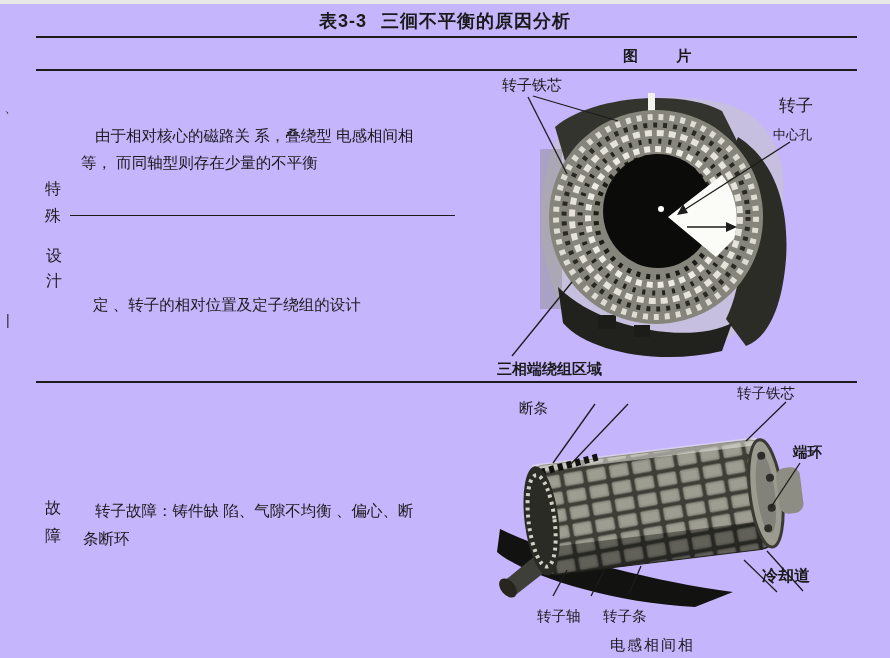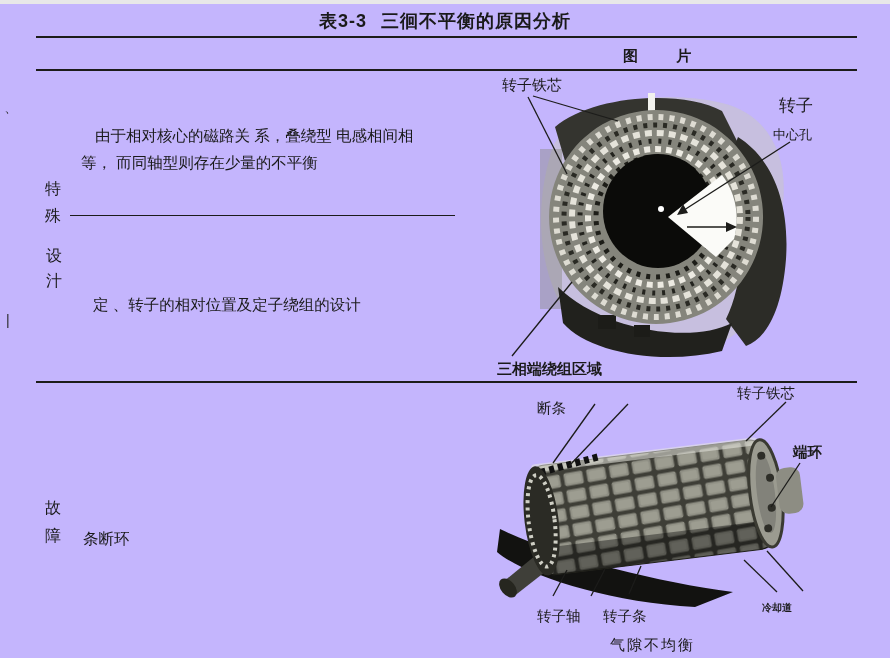--- a/index.html
+++ b/index.html
@@ -48,20 +48,21 @@
   <div class="abs cat" style="left:45px;top:203px;">殊</div>
   <div class="abs cat" style="left:46px;top:243px;">设</div>
   <div class="abs cat" style="left:46px;top:268px;">汁</div>
 
   <div class="abs body-text" style="left:95px;top:118px;">由于相对核心的磁路关 系，叠绕型 电感相间相</div>
   <div class="abs body-text" style="left:93px;top:287px;">定 、转子的相对位置及定子绕组的设计</div>
   <div class="abs body-text" style="left:81px;top:145px;">等， 而同轴型则存在少量的不平衡</div>
 
   <div class="abs cat" style="left:45px;top:495px;">故</div>
   <div class="abs cat" style="left:45px;top:523px;">障</div>
+  <div class="abs body-text" style="left:95px;top:493px;">转子故障：铸件缺 陷、气隙不均衡 、偏心、断</div>
   <div class="abs body-text" style="left:83px;top:521px;">条断环</div>
 
   <svg class="abs" style="left:540px;top:85px;" width="252" height="275" viewBox="0 0 252 275">
 
     <path d="M14,55 C44,10 120,0 182,14 C232,26 250,72 242,122 C252,182 222,242 162,262 C100,278 40,258 18,210 C-6,160 -2,100 14,55 Z" fill="#cac9c2" opacity="0.5"></path>
     <rect x="0" y="60" width="22" height="160" fill="#8a8a82" opacity="0.45"></rect>
 
     <path d="M15,38 C52,6 142,0 182,22 L202,62 C152,38 62,45 25,72 Z" fill="#34342f"></path>
     <rect x="108" y="4" width="7" height="26" fill="#f2f2ee"></rect>
 
@@ -143,20 +144,20 @@
       <polygon points="737,223 726,218 726,228"></polygon>
     </g>
   </svg>
 
   <div class="lbl" style="left:502px;top:72px;font-size:15px;">转子铁芯</div>
   <div class="lbl" style="left:779px;top:90px;font-size:17px;">转子</div>
   <div class="lbl" style="left:773px;top:122px;font-size:13px;">中心孔</div>
   <div class="lbl b" style="left:497px;top:356px;font-size:15px;">三相端绕组区域</div>
 
   <div class="lbl" style="left:737px;top:380px;text-align:right;">转子铁芯</div>
-  <div class="lbl" style="left:537px;top:395px;">断条</div>
+  <div class="lbl" style="left:519px;top:395px;">断条</div>
   <div class="lbl b" style="left:793px;top:439px;">端环</div>
-  <div class="lbl b" style="left:762px;top:597px;font-size:10px;">冷却道</div>
+  <div class="lbl b" style="left:762px;top:562px;font-size:16px;">冷却道</div>
   <div class="lbl" style="left:537px;top:603px;">转子轴</div>
   <div class="lbl" style="left:603px;top:603px;">转子条</div>
-  <div class="lbl caption" style="left:610px;top:632px;">气隙不均衡</div>
+  <div class="lbl caption" style="left:610px;top:632px;">电感相间相</div>
 
 </div>
 
 </body></html>

